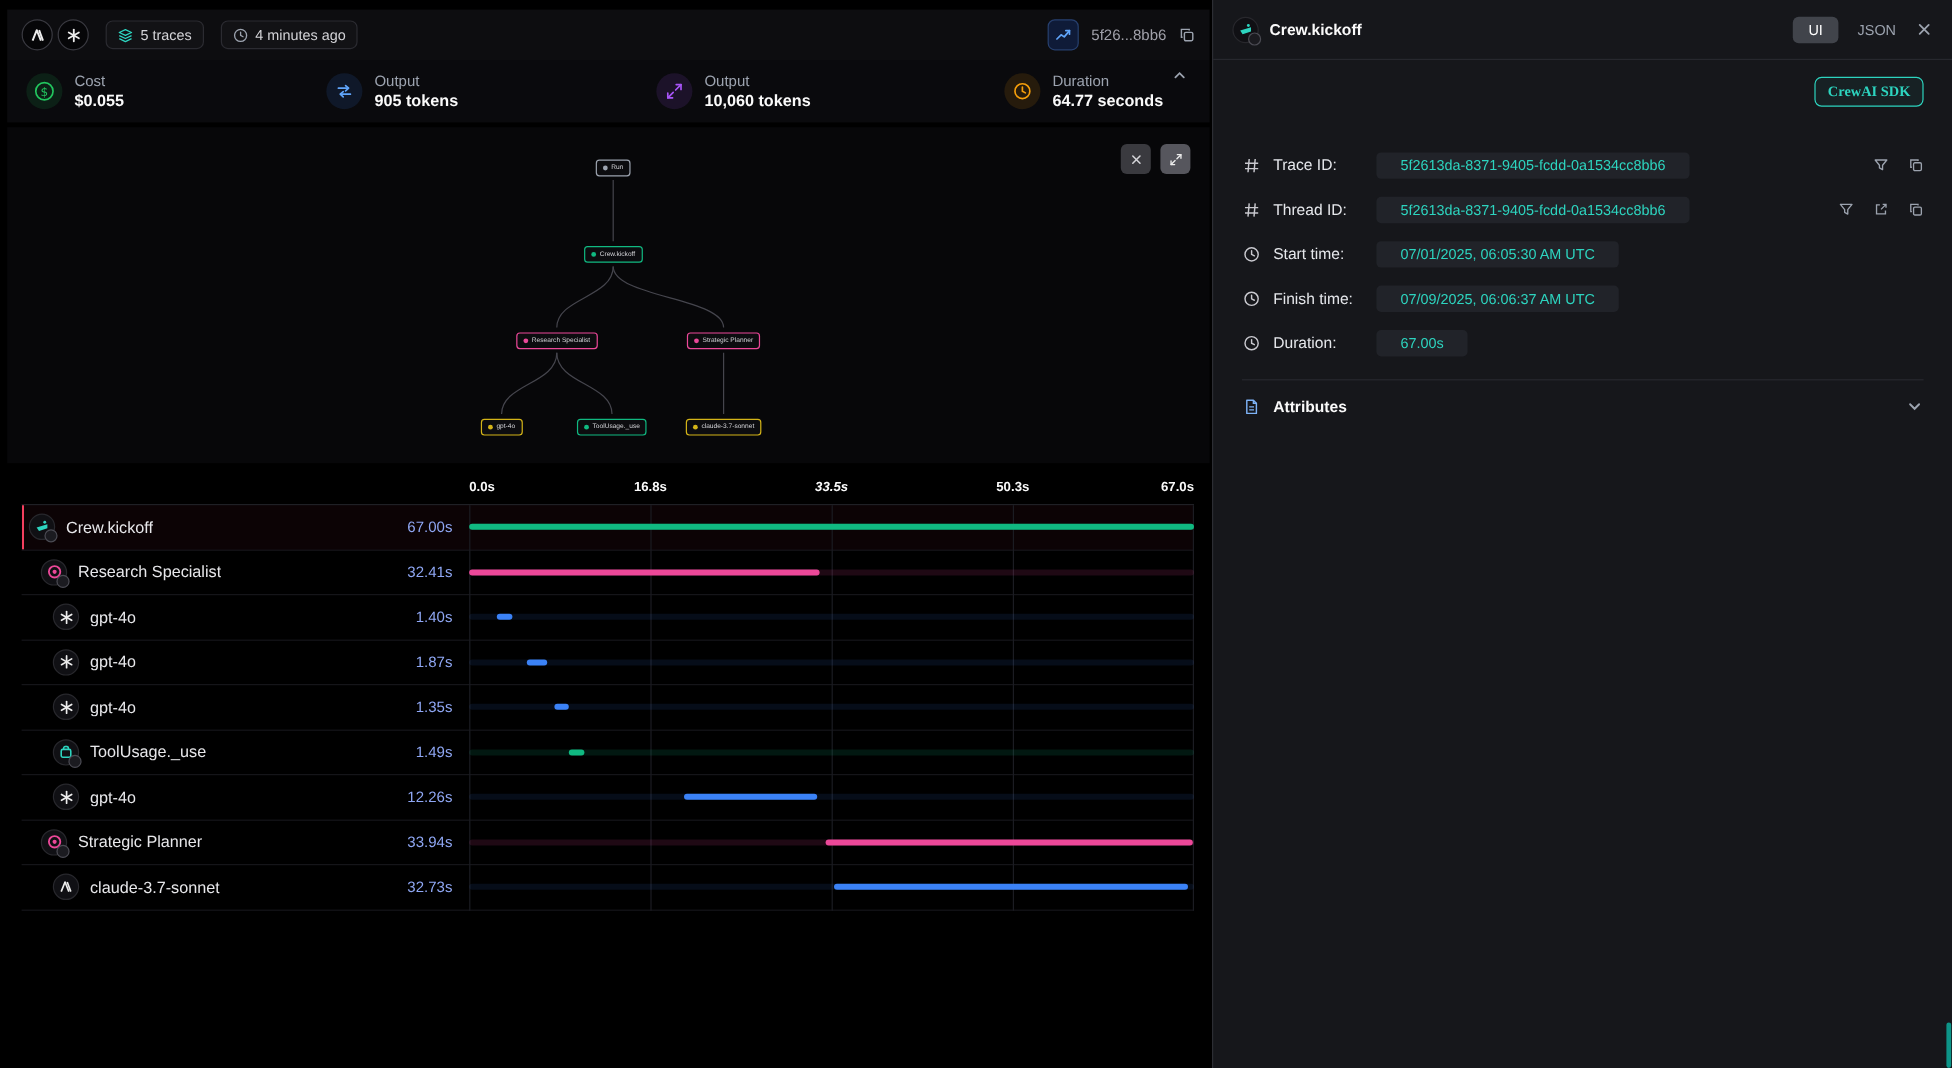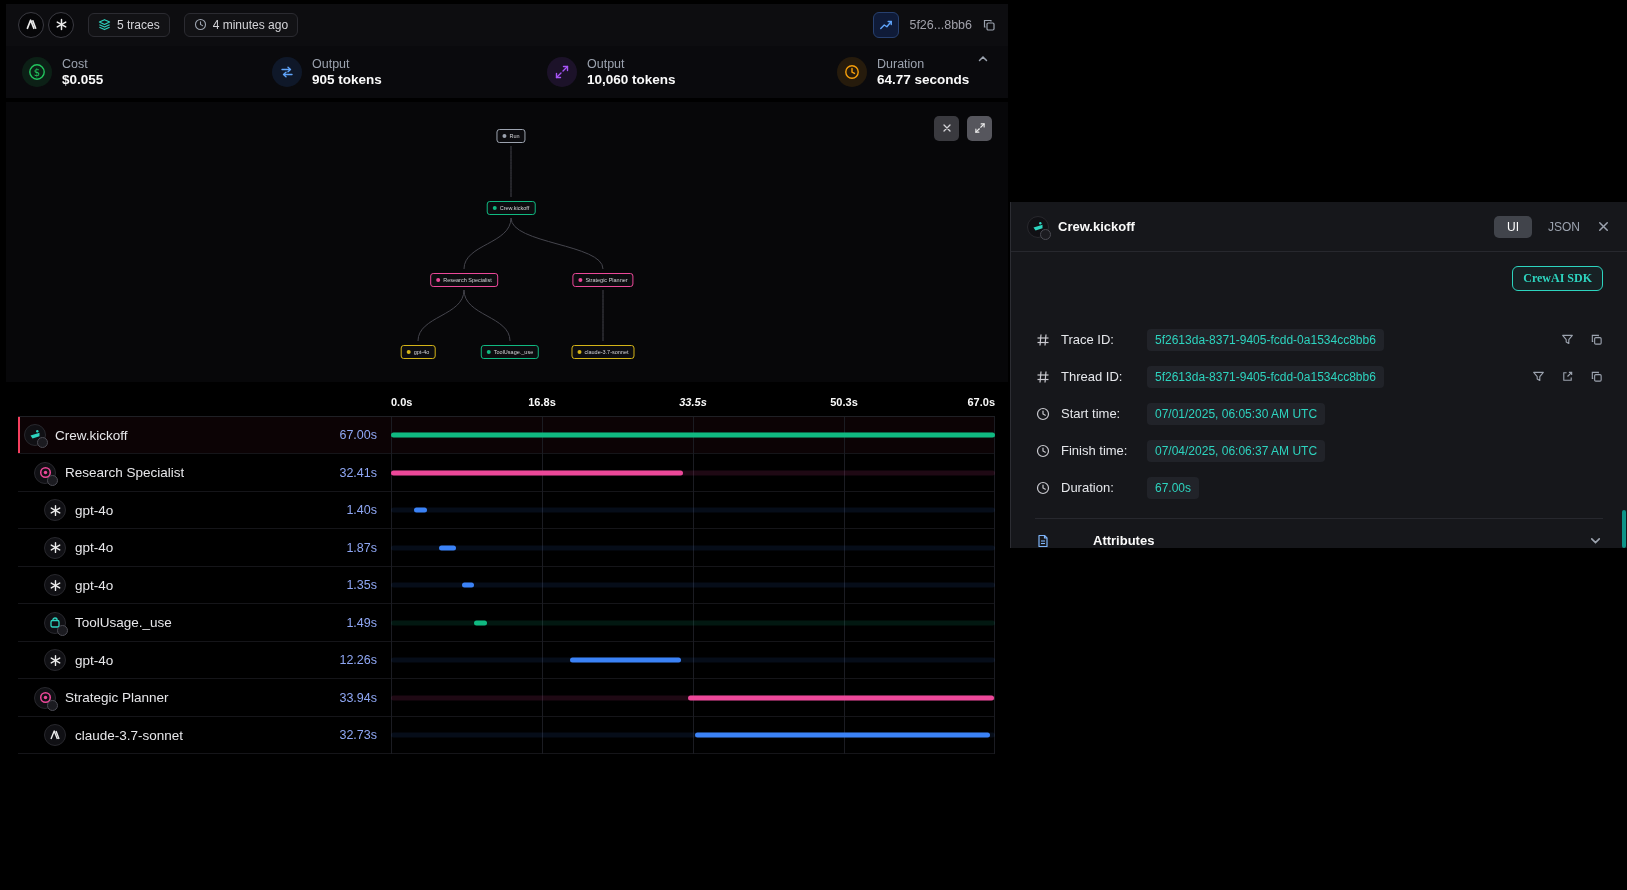--- a/index.html
+++ b/index.html
@@ -1,18 +1,18 @@
 <!DOCTYPE html>
 <html><head>
 <meta charset="utf-8">
 <style>
   * { margin:0; padding:0; box-sizing:border-box; }
   html,body { width:1627px; height:890px; background:#000; overflow:hidden;
     font-family:"Liberation Sans","DejaVu Sans",sans-serif; color:#e4e4e7; }
-  .app { display:flex; width:1627px; height:750px;align-items:center; }
+  .app { display:flex; width:1627px; height:890px; }
 
   
   .left { width:1010px; background:#000; display:flex; flex-direction:column; }
 
   .top-header { margin:8px 2px 0 6px; height:42px; background:#0d0d10;
     display:flex; align-items:center; padding:0 12px; gap:8px; }
   .logo-circle { width:26px; height:26px; border-radius:50%; background:#060608;
     border:1px solid #3a3a41; display:flex; align-items:center; justify-content:center; flex:none; }
   .logo-circle + .logo-circle { margin-left:-4px; }
   .chip { display:inline-flex; align-items:center; gap:6px; border:1px solid #2b2b31;
@@ -90,27 +90,27 @@
   .tab-pill { background:#41444b; color:#fff; font-size:12px; padding:4px 13px;
     border-radius:5px; cursor:pointer; }
   .tab-plain { color:#9ca3af; font-size:12px; cursor:pointer; }
   .panel-body { padding:14px 24px 0 24px; }
   .sdk-row { display:flex; justify-content:flex-end; margin-bottom:30px;font-family:Liberation Serif, serif; }
   .sdk-badge { border:1px solid #2dd4bf; color:#2dd4bf; background:rgba(45,212,191,.06);
     font-size:12px; font-weight:700; padding:4px 10px; border-radius:6px; cursor:pointer; }
   .field { display:flex; align-items:center; height:37px; gap:10px; }
   .f-icon { width:16px; display:flex; align-items:center; justify-content:center; flex:none; }
   .f-label { width:76px; font-size:13px; color:#e5e7eb; flex:none; }
-  .f-value { background:#212329; color:#2dd4bf; font-size:12px; padding:4px 8px;
+  .f-value { background:#212329; color:#2dd4bf; font-size:12px; padding:4px 20px;
     border-radius:4px; white-space:nowrap; cursor:pointer; }
   .f-actions { margin-left:auto; display:flex; gap:16px; }
   .f-act { cursor:pointer; display:flex; }
   .attributes-row { margin-top:12px; border-top:1px solid #27282e; padding-top:14px;
     display:flex; align-items:center; gap:10px; cursor:pointer; }
-  .attributes-label { font-size:13px; font-weight:700; color:#fafafa;margin-left:32px; }
+  .attributes-label { font-size:13px; font-weight:700; color:#fafafa; }
   .attr-chevron { margin-left:auto; display:flex; }
   .scroll-thumb { position:absolute; right:1px; bottom:0; width:4px; height:38px;
     background:#0d9488; border-radius:2px; cursor:grab; }
 </style>
 </head>
 <body>
 
 <div class="app">
 
   <div class="left">
@@ -565,21 +565,21 @@
      <span class="f-actions"></span>
           </div>
           <div class="field">
             <span class="f-icon">
               <svg viewBox="0 0 14 14" width="14" height="14">
                 <circle cx="7" cy="7" r="5.5" fill="none" stroke="#c9c9cf" stroke-width="1.2"></circle>
                 <path d="M7 4 V7 L9.3 8.2" fill="none" stroke="#c9c9cf" stroke-width="1.2" stroke-linecap="round"></path>
               </svg>
             </span>
      <span class="f-label">Finish time:</span>
-     <span class="f-value">07/04/2025, 06:06:37 AM UTC</span>
+     <span class="f-value">07/09/2025, 06:06:37 AM UTC</span>
      <span class="f-actions"></span>
           </div>
           <div class="field">
             <span class="f-icon">
               <svg viewBox="0 0 14 14" width="14" height="14">
                 <circle cx="7" cy="7" r="5.5" fill="none" stroke="#c9c9cf" stroke-width="1.2"></circle>
                 <path d="M7 4 V7 L9.3 8.2" fill="none" stroke="#c9c9cf" stroke-width="1.2" stroke-linecap="round"></path>
               </svg>
             </span>
      <span class="f-label">Duration:</span>

